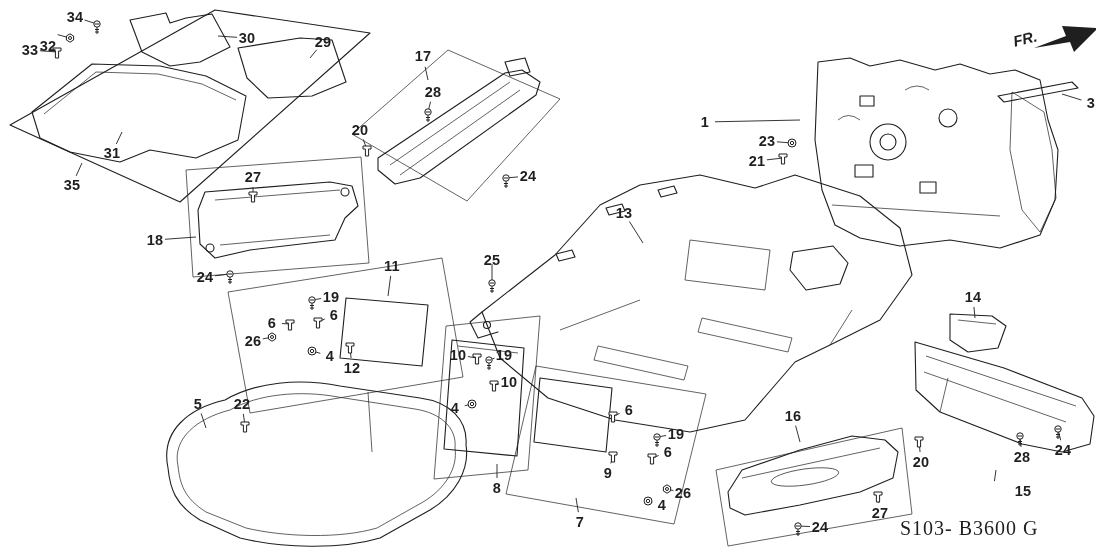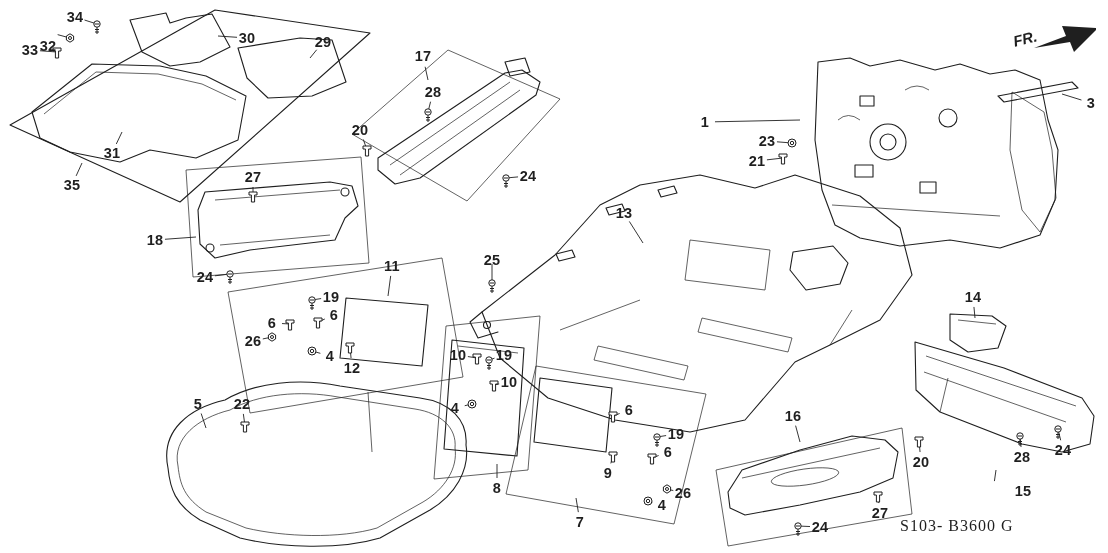--- a/index.html
+++ b/index.html
@@ -9,21 +9,21 @@
   svg.art{position:absolute;left:0;top:0;}
   .ln{stroke:var(--line);fill:none;stroke-width:1.1;stroke-linejoin:round;stroke-linecap:round;}
   .thin{stroke:var(--line);fill:none;stroke-width:0.7;stroke-linejoin:round;}
   .fillblk{fill:var(--line);stroke:none;}
   .ldr{stroke:var(--line);fill:none;stroke-width:0.9;}
   .glyph{stroke:var(--line);fill:#ffffff;stroke-width:1;}
   .callout{position:absolute;transform:translate(-50%,-50%);font-size:14.5px;
            font-weight:600;color:var(--line);letter-spacing:0.3px;user-select:none;}
   .fr-label{position:absolute;left:1013px;top:30px;font-size:15px;font-weight:bold;
             font-style:italic;color:var(--line);transform:rotate(-14deg);}
-  .diagram-code{position:absolute;left:900px;top:517px;font-size:16px;
+  .diagram-code{position:absolute;left:900px;top:517px;font-size:20px;
                 font-family:"Liberation Serif",serif;color:var(--line);letter-spacing:1px;}
 </style>
 </head>
 <body>
 
 <div class="canvas">
 
   <svg class="art" width="1108" height="553" viewBox="0 0 1108 553">
     <defs>
       <pattern id="hatch" width="6" height="6" patternUnits="userSpaceOnUse" patternTransform="rotate(45)">

